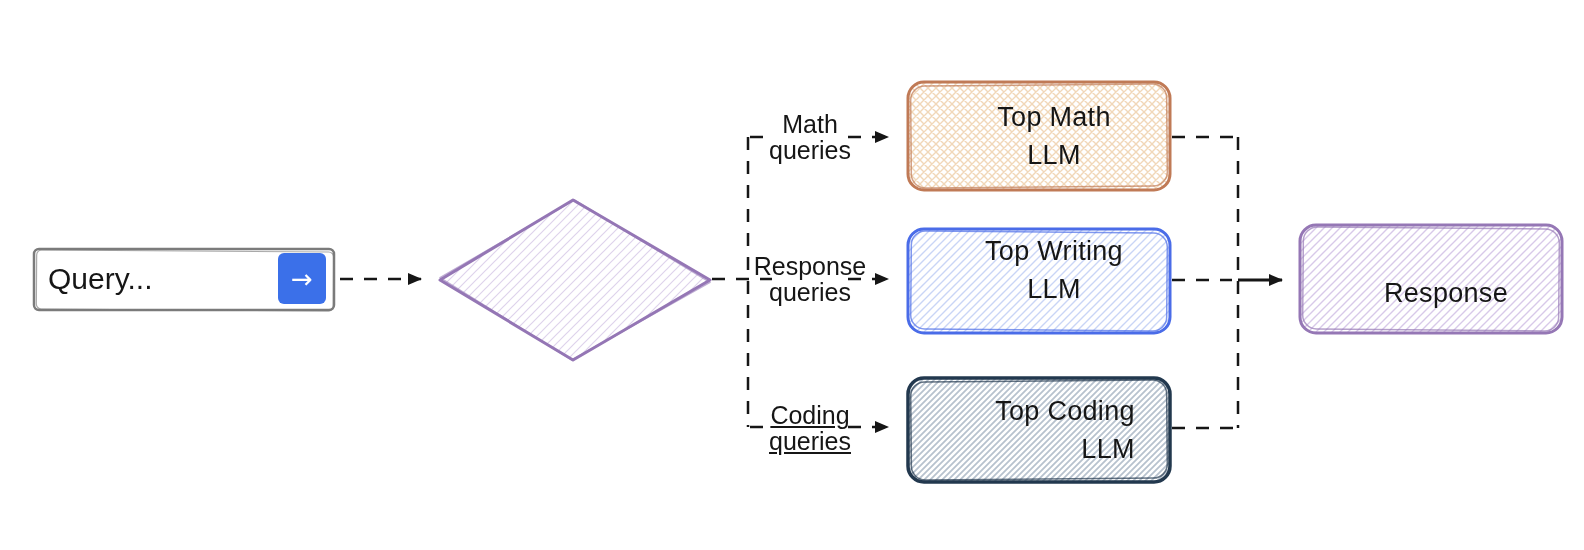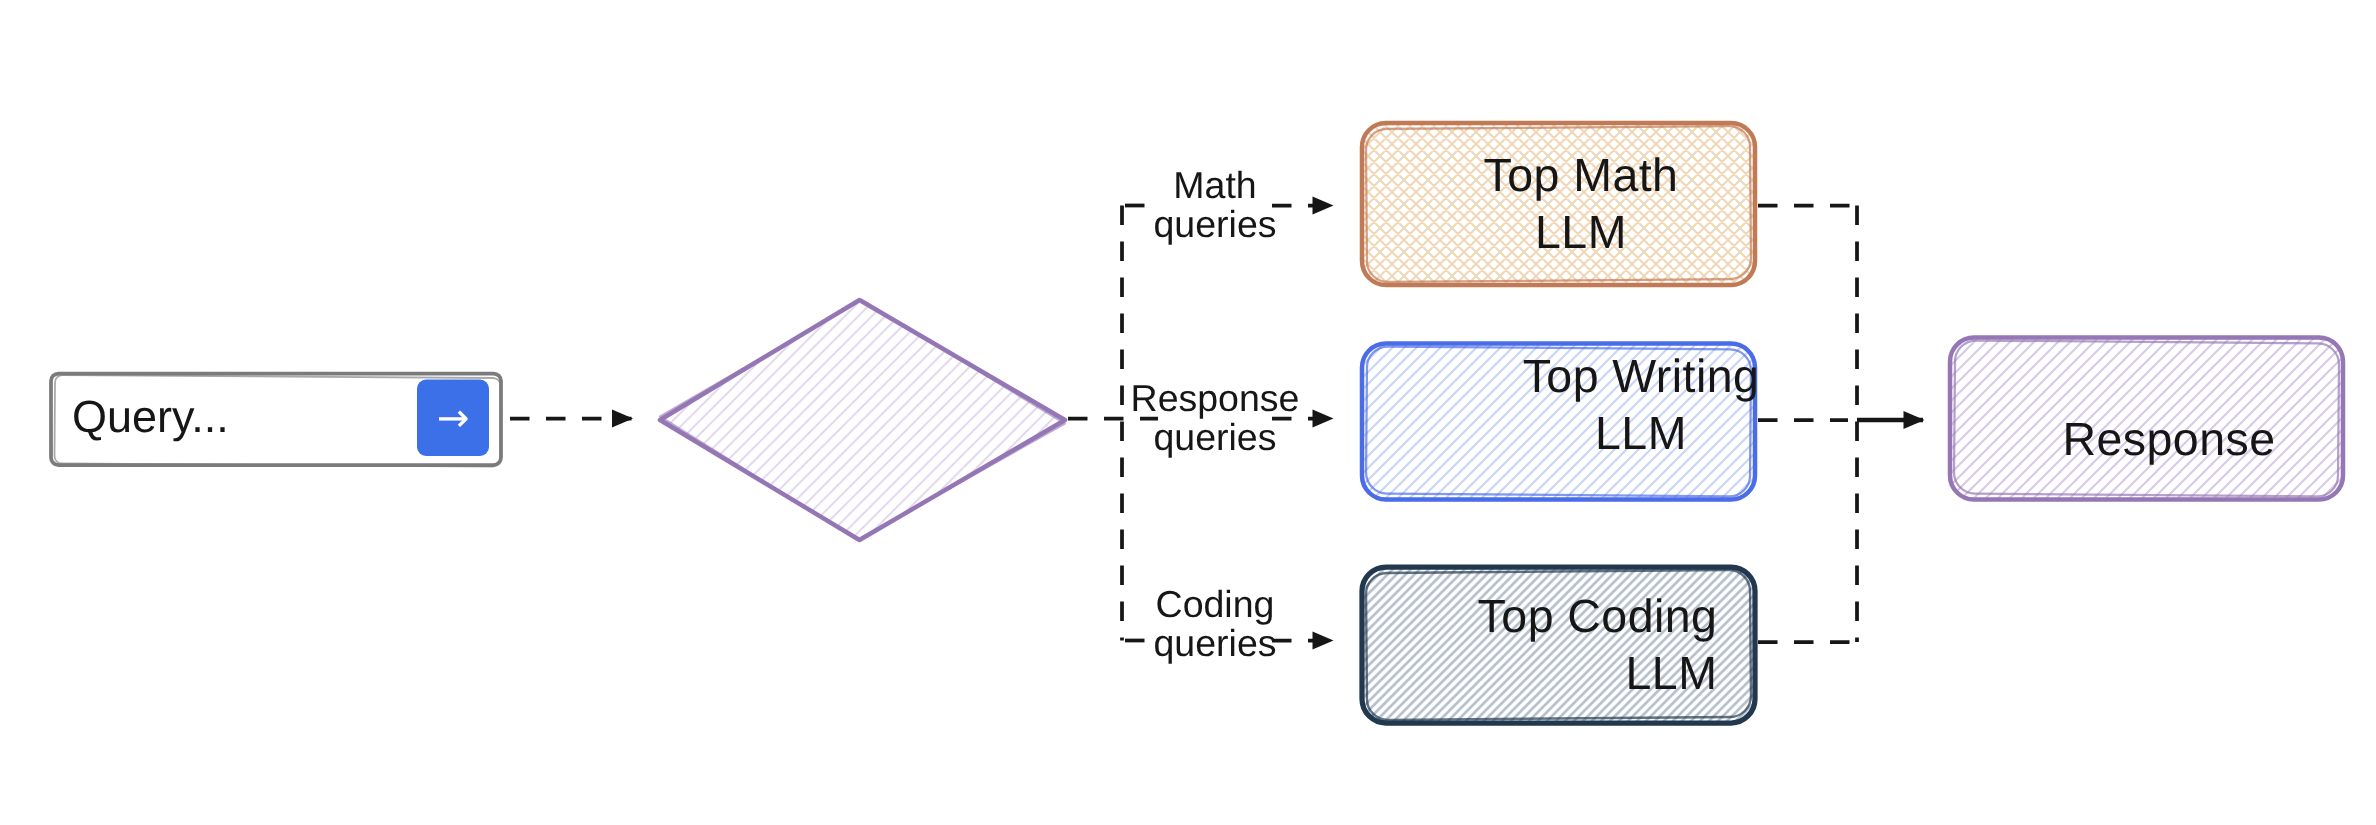--- a/index.html
+++ b/index.html
@@ -47,28 +47,28 @@
   .lbl {
     position: absolute;
     z-index: 2;
     display: flex;
     align-items: center;
     justify-content: center;
     text-align: center;
     white-space: pre-line;
     color: var(--c-text);
   }
-  .node-lbl   { font-size: 31px; line-height: 38px; letter-spacing: .3px; padding-left: 15px; }
+  .node-lbl   { font-size: 27px; line-height: 38px; letter-spacing: .3px; padding-left: 15px; }
   .router-lbl { left: 494px; top: 258px; width: 160px; height: 44px; font-size: 30px; }
   .branch-lbl { font-size: 25px; line-height: 26px; }
   .branch-math    { left: 748px; top: 109px; width: 124px; height: 56px; }
   .branch-writing { left: 748px; top: 251px; width: 124px; height: 56px; }
-  .branch-coding  { left: 748px; top: 388px; width: 124px; height: 56px; }
+  .branch-coding  { left: 748px; top: 400px; width: 124px; height: 56px; text-decoration: underline; }
   .node-math     { left: 908px;  top: 82px;  width: 262px; height: 108px; }
-  .node-writing  { left: 948px;  top: 229px; width: 262px; height: 82px; border-radius: 19px; }
+  .node-writing  { left: 908px;  top: 229px; width: 262px; height: 82px; border-radius: 19px; }
   .node-coding   { left: 908px;  top: 378px; width: 284px; height: 104px; text-align: right; }
   .node-response { left: 1300px; top: 225px; width: 262px; height: 136px; }
 
   
   .query-box {
     position: absolute;
     z-index: 2;
     left: 33px; top: 247px;
     width: 302px; height: 64px;
     display: flex;

